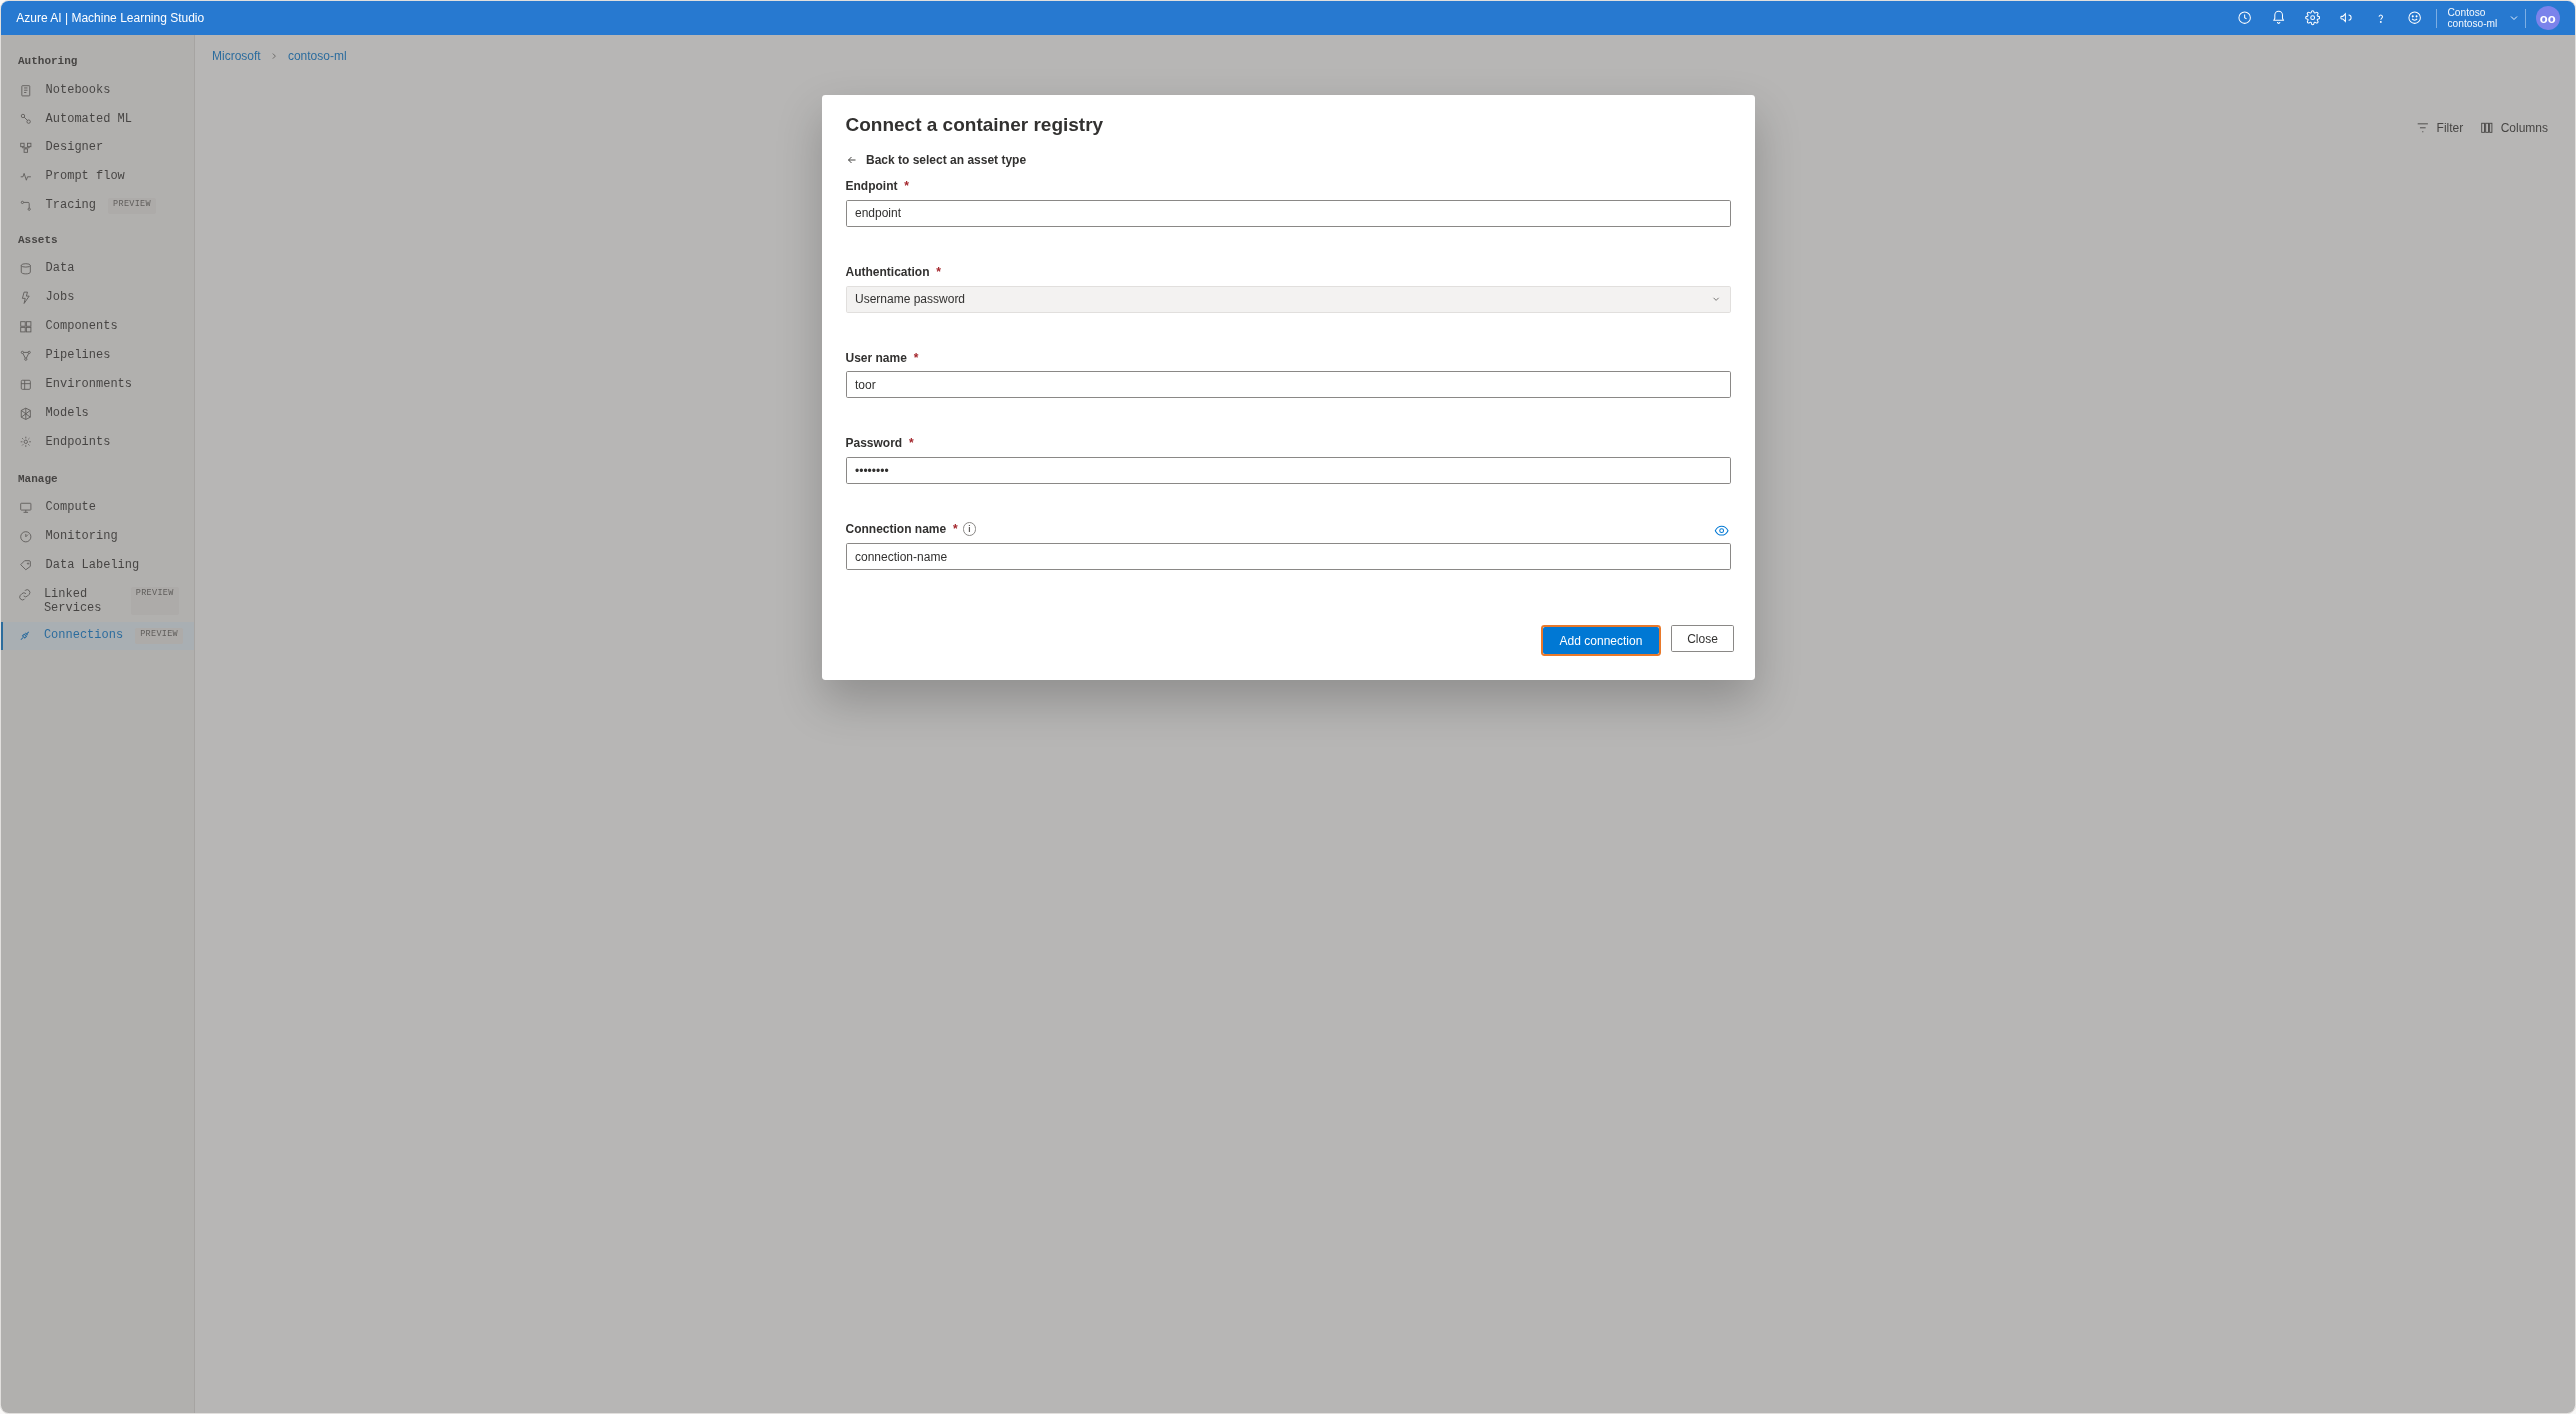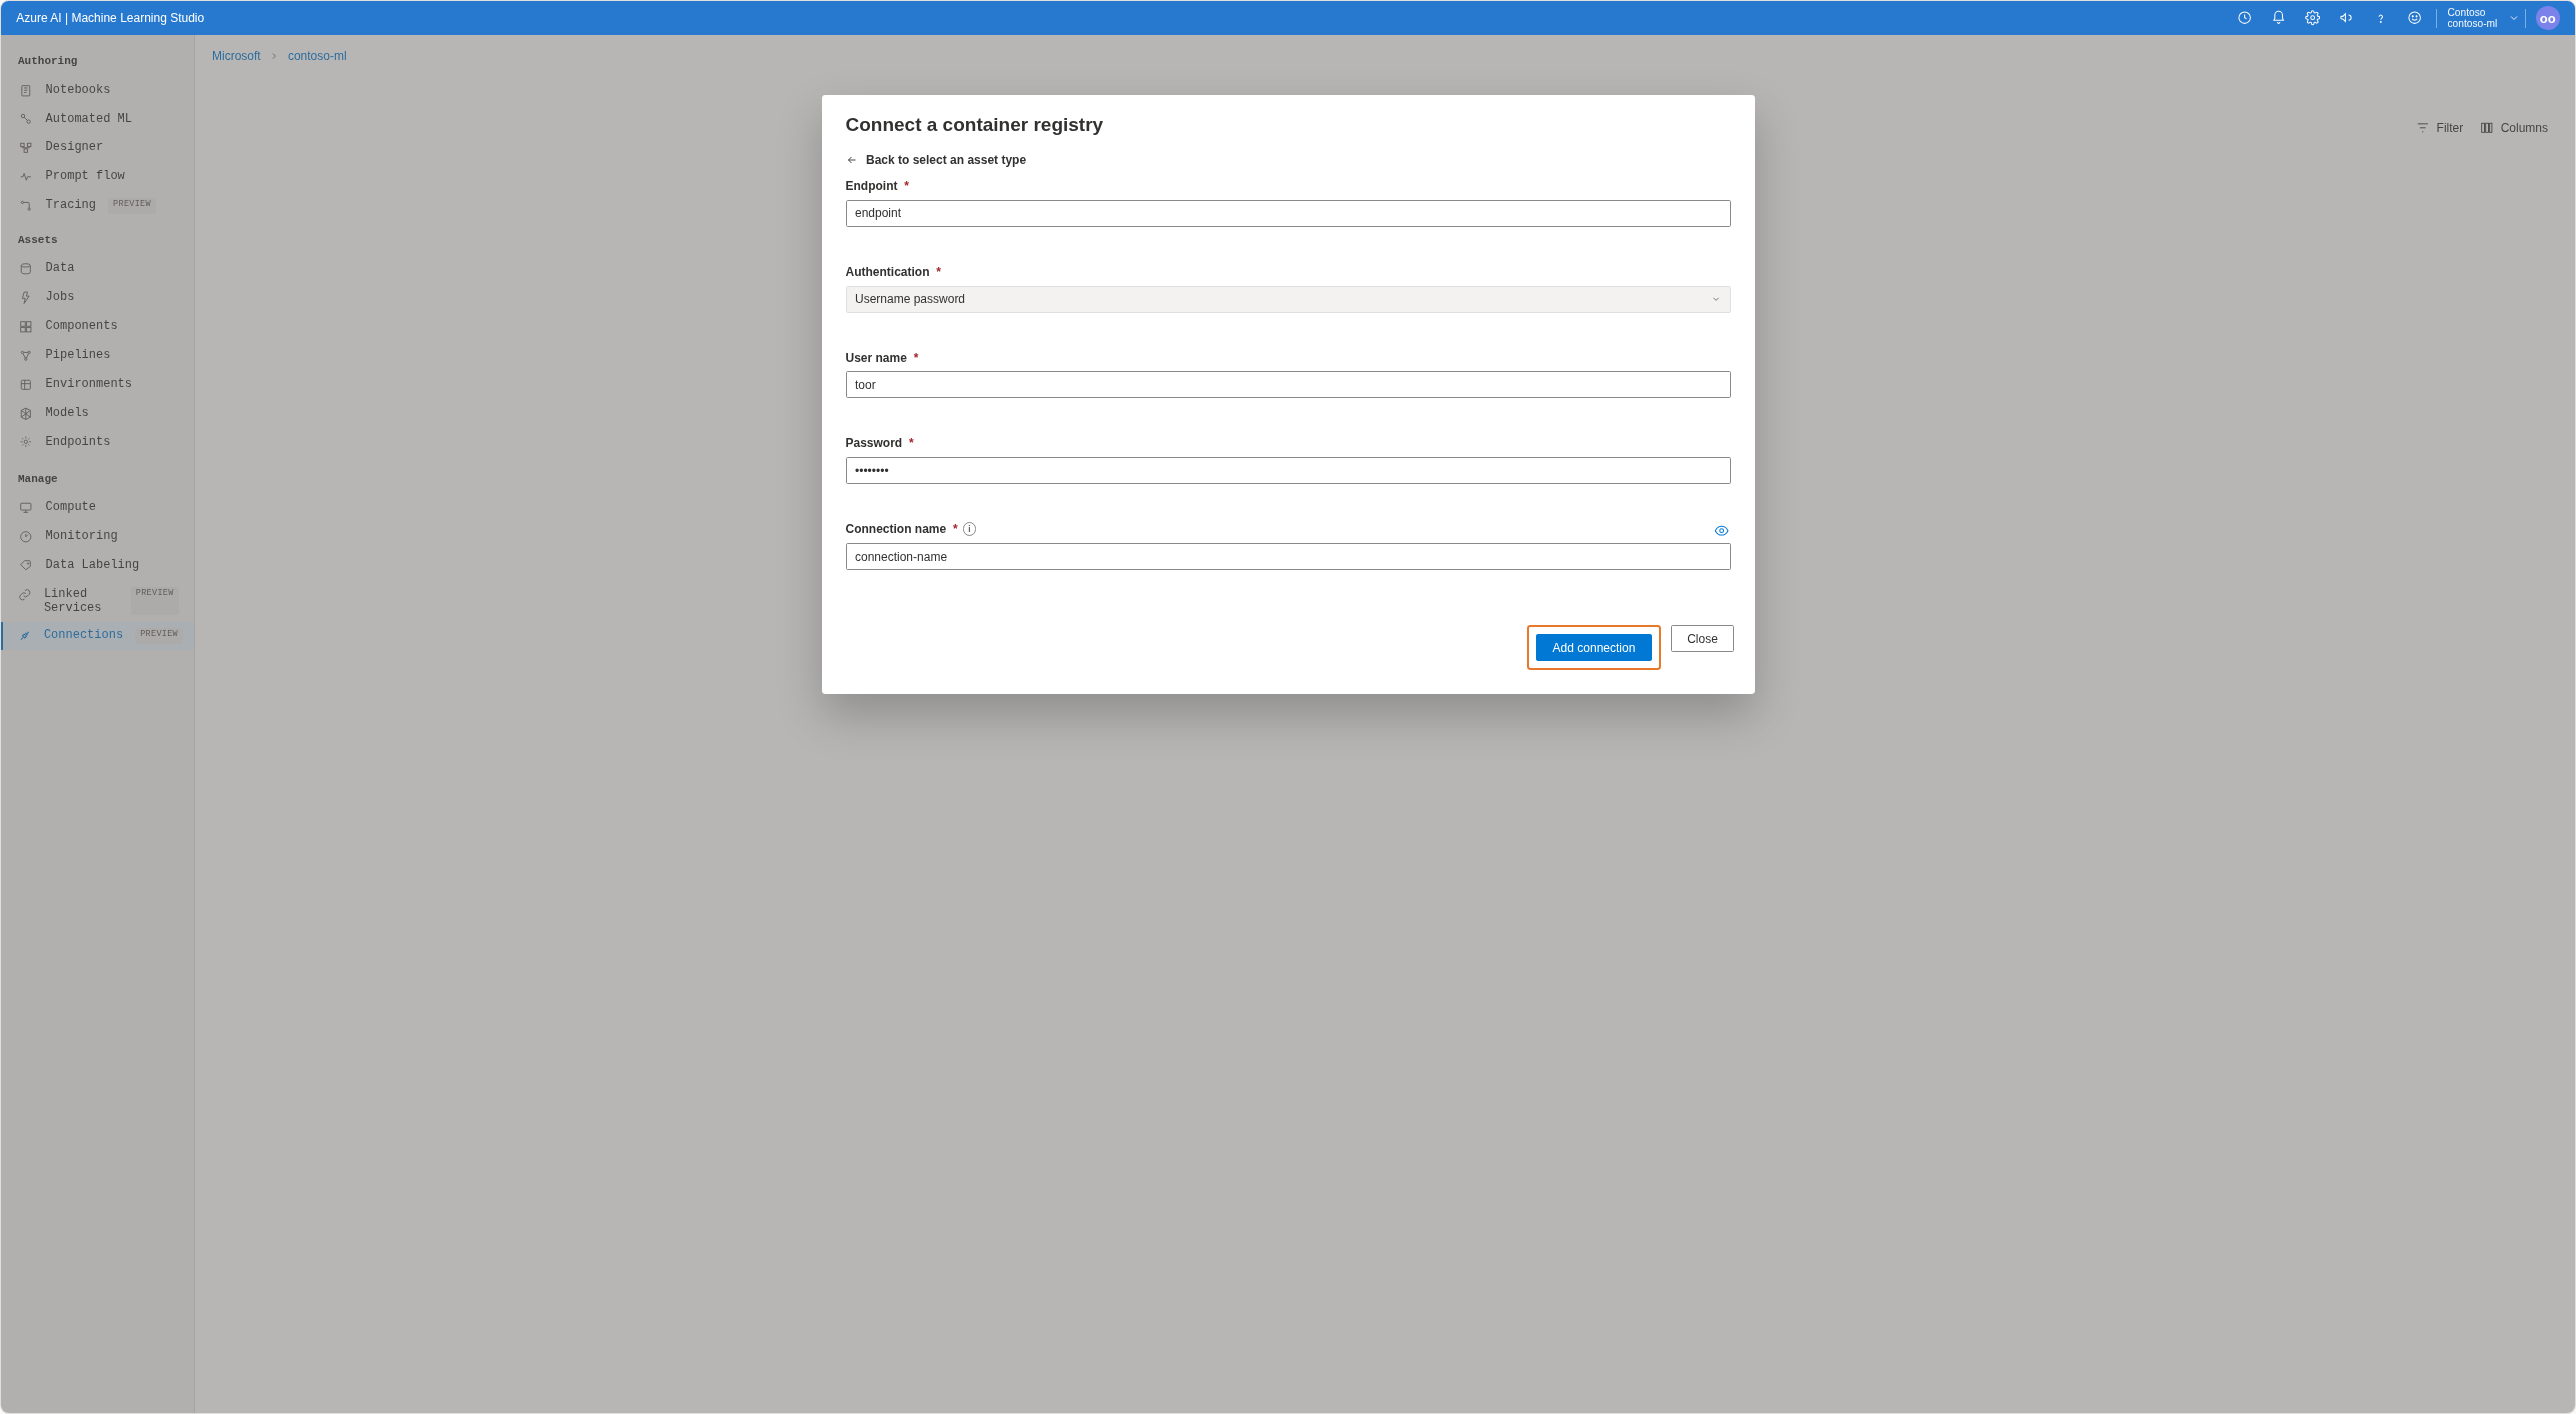--- a/index.html
+++ b/index.html
@@ -140,21 +140,21 @@
     .modal-footer {
       display:flex; justify-content:flex-end; gap:10.2px;
       padding: 10.2px 20.4px 24px;
     }
     .btn {
       height:27px; padding:0 15.3px; border-radius:1.7px;
       font-size:12px; font-family:inherit; cursor:pointer;
       border:0.9px solid #8a8886; background:#fff; color:#323130;
     }
     .btn.primary { background:#0078d4; border-color:#0078d4; color:#fff;}
-    .highlight-wrap { border:2.6px solid #e8792b; border-radius:3.4px; padding:7px; display:inline-block;}
+    .highlight-wrap { border:2.6px solid #e8792b; border-radius:3.4px; padding:0; display:inline-block;}
     
     .app { border-radius:8.5px; overflow:hidden; border:0.9px solid #e1dfdd;}
     svg { display:block; }
   </style>
 </head>
 <body>
 
 <div class="app">
 
   <div class="topbar">

